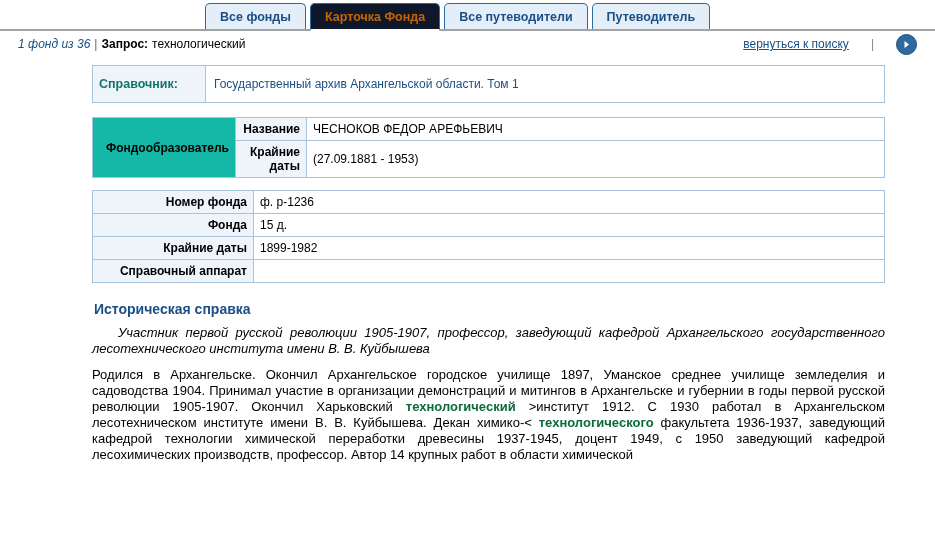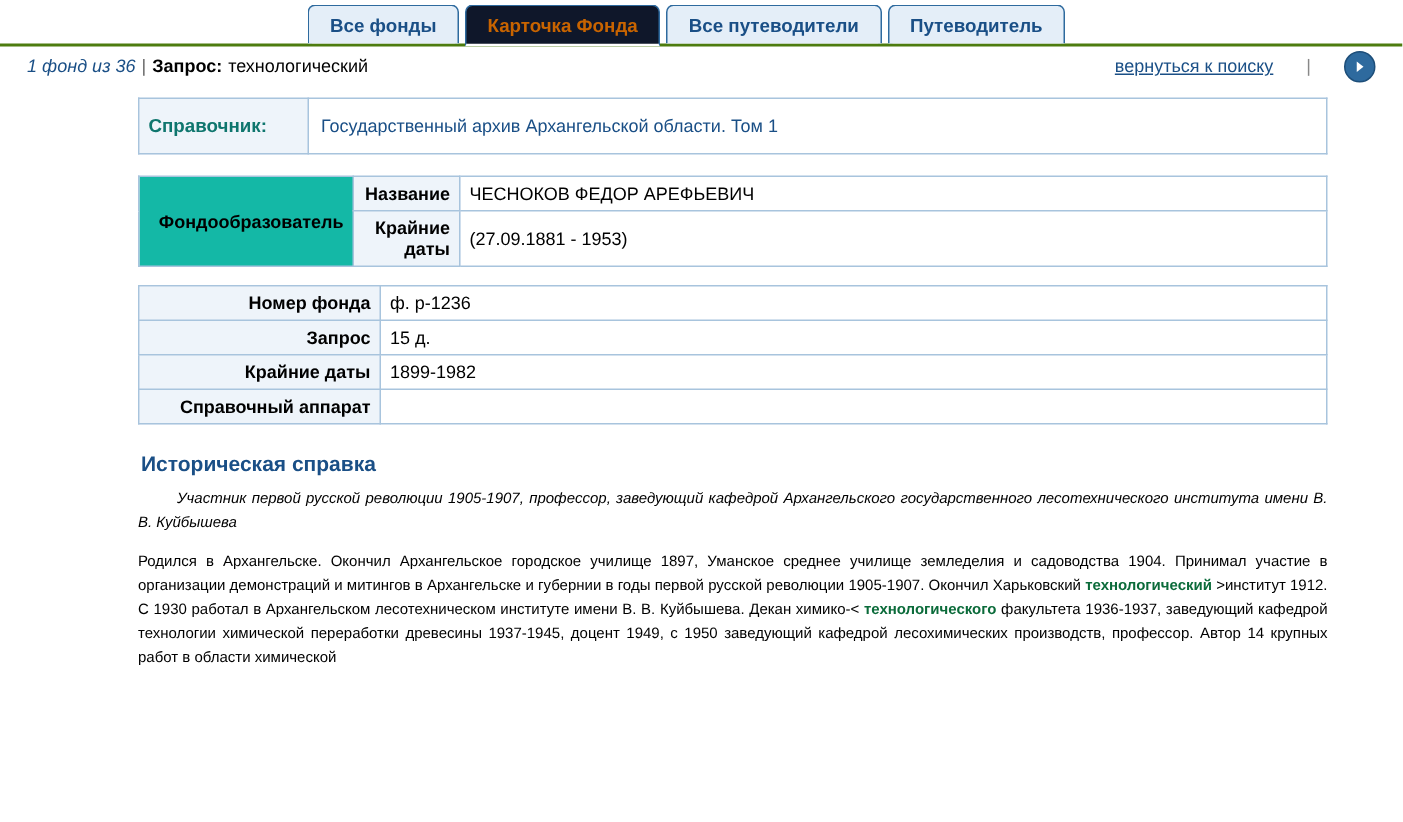--- a/index.html
+++ b/index.html
@@ -14,21 +14,21 @@
     font-size: 12px;
     color: #000000;
     overflow: hidden;
   }
 
   
   .tabbar {
     position: relative;
     height: 31px;
     background: #ffffff;
-    border-bottom: 2px solid #4d7c0f;
+    border-bottom: 2px solid #a3a3a3;
     display: flex;
     align-items: flex-end;
     padding-left: 205px;
     box-sizing: border-box;
   }
   .tab {
     height: 26px;
     line-height: 26px;
     margin-right: 4px;
     padding: 0 14px;
@@ -189,21 +189,21 @@
   h2.section-title {
     color: #1a4f86;
     font-size: 14px;
     font-weight: bold;
     margin: 0 0 8px 0;
     padding-left: 2px;
   }
   p.note {
     margin: 0 0 10px 0;
     text-align: justify;
-    font-size: 10px;
+    font-size: 13px;
     line-height: 16px;
   }
   p.note.italic {
     font-style: italic;
     text-indent: 26px;
   }
   .hl {
     font-weight: bold;
     color: #0b6b3a;
   }
@@ -259,21 +259,21 @@
   </tbody>
     </table>
 
   <table class="grid fund-block">
     <tbody>
         <tr>
       <td class="lbl">Номер фонда</td>
       <td class="val">ф. р-1236</td>
     </tr>
     <tr>
-      <td class="lbl">Запрос</td>
+      <td class="lbl">Фонда</td>
       <td class="val">15 д.</td>
     </tr>
     <tr>
       <td class="lbl">Крайние даты</td>
       <td class="val">1899-1982</td>
     </tr>
     <tr class="empty">
       <td class="lbl">Справочный аппарат</td>
       <td class="val"></td>
     </tr>

